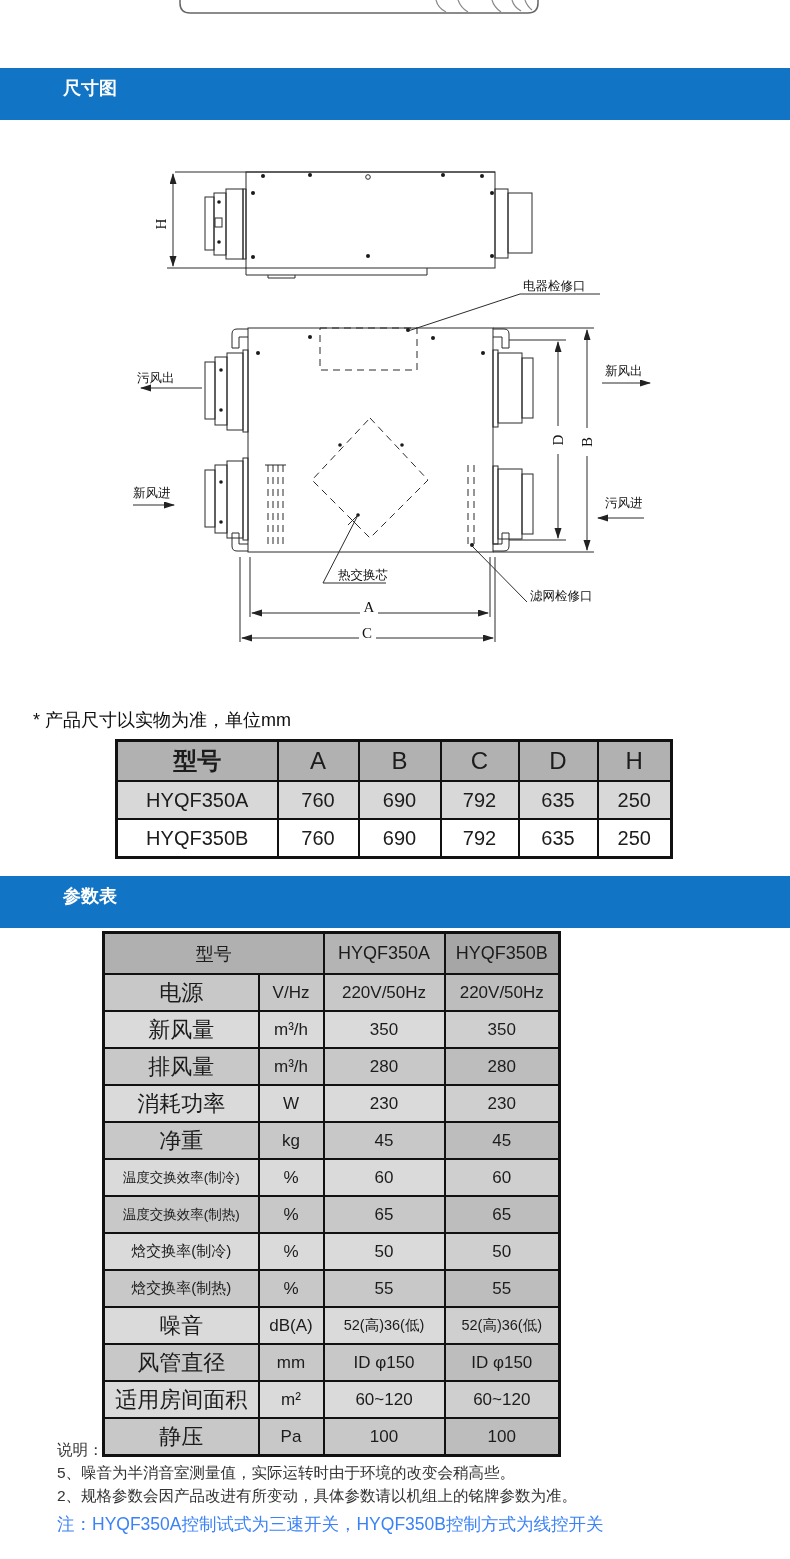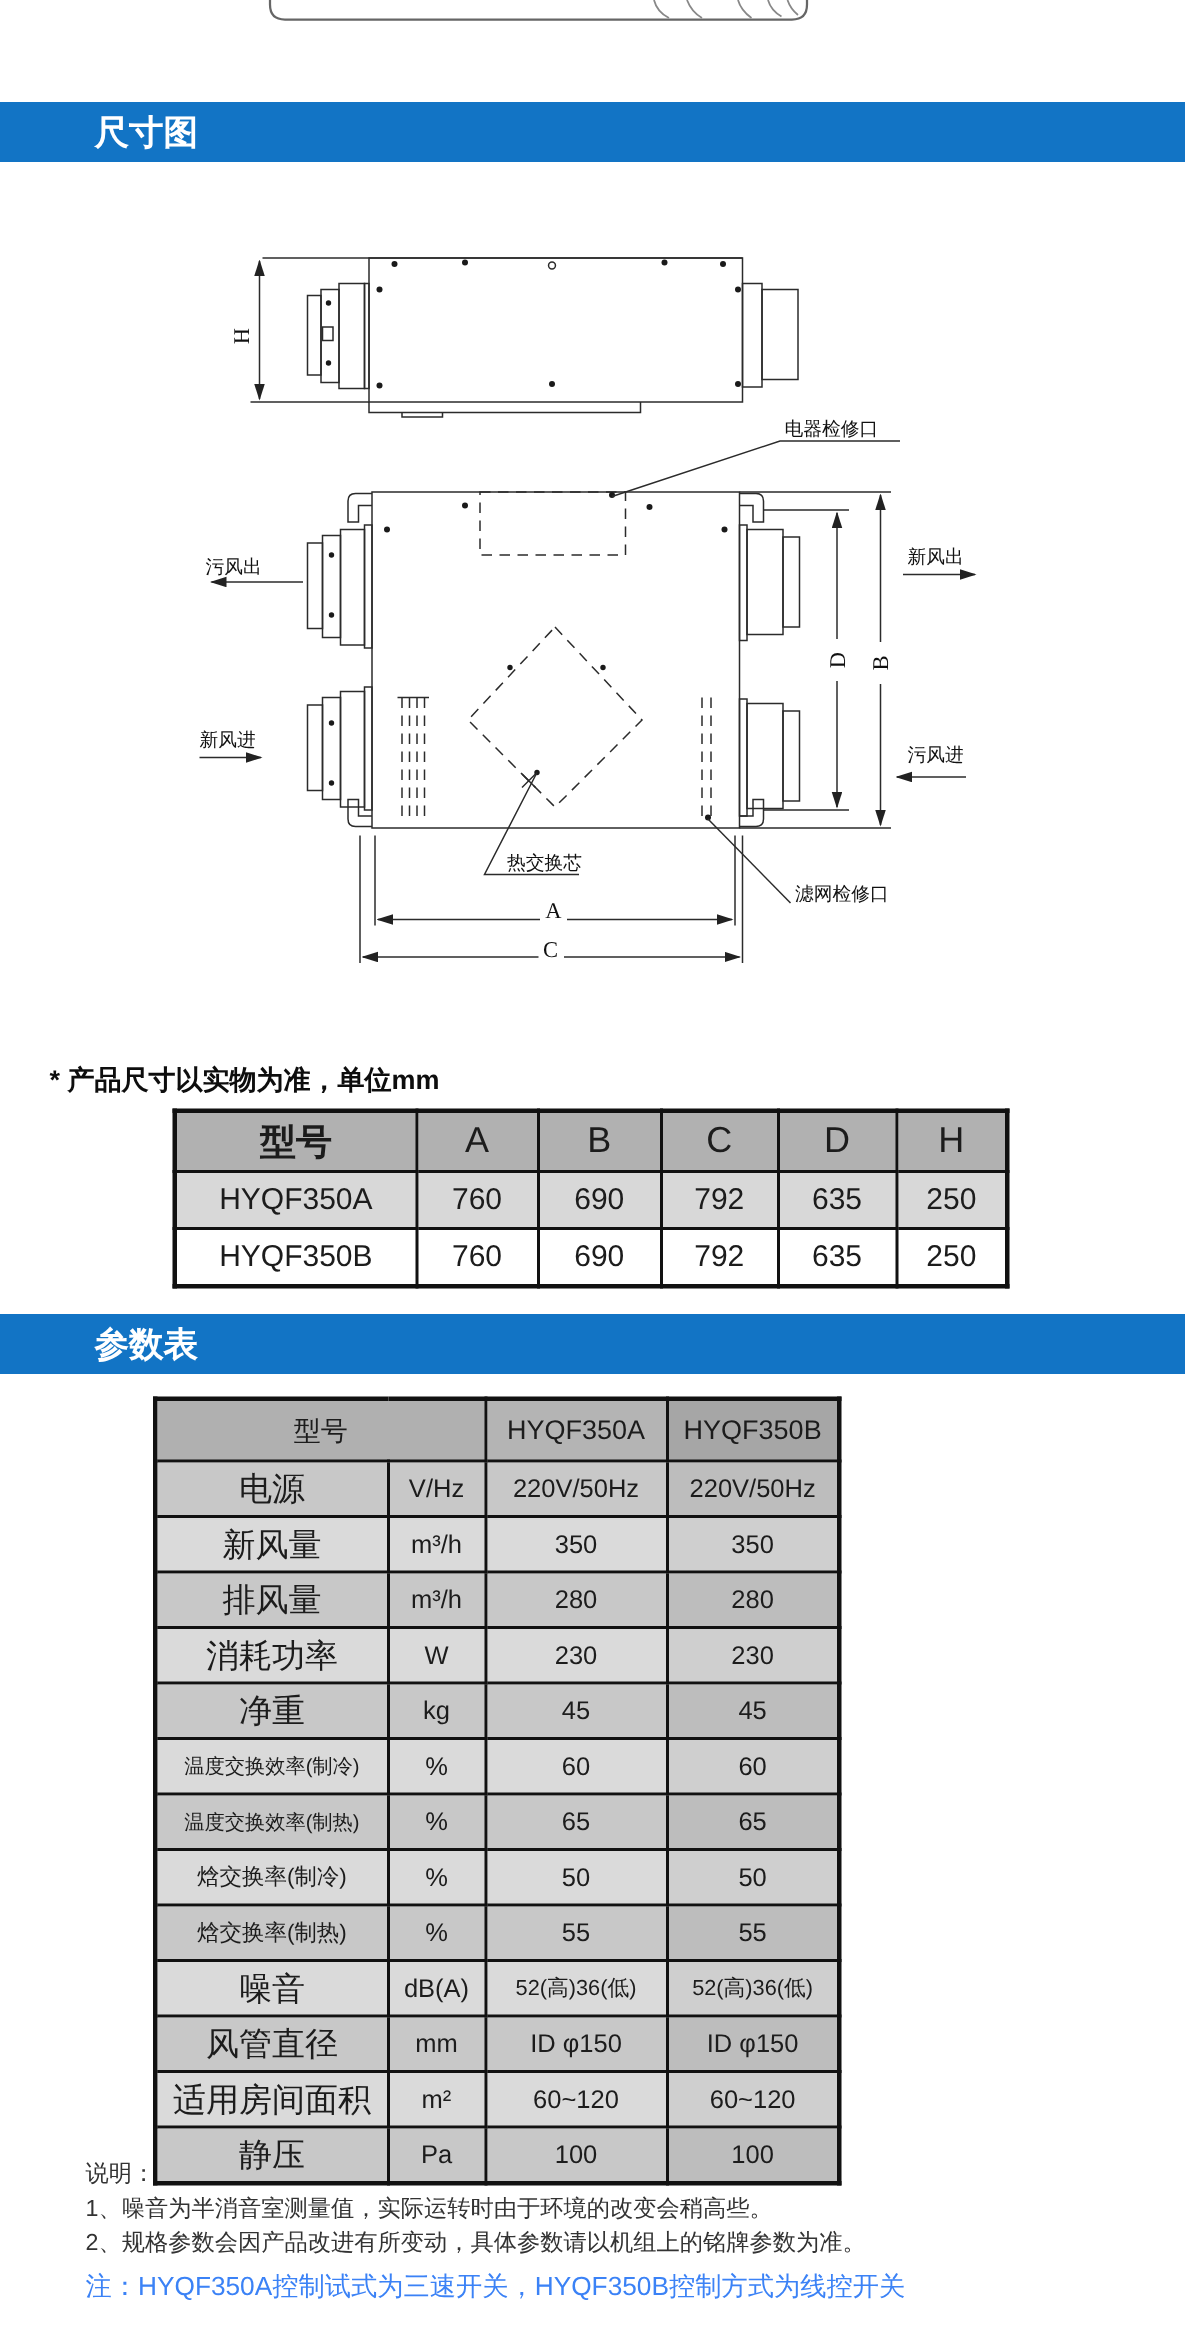--- a/index.html
+++ b/index.html
@@ -8,27 +8,27 @@
   svg{display:block;}
   .ln{stroke:#2b2b2b;stroke-width:1;fill:none;}
   .ln text{stroke:none;fill:#111;}
   .dot{fill:#1a1a1a;stroke:none;}
   .dash{stroke-dasharray:7 5;}
   .lbl{font-size:12.5px;font-family:"Liberation Serif","DejaVu Serif",serif;}
   .dimltr{font-size:15px;font-family:"Liberation Serif","DejaVu Serif",serif;}
   .wbg{fill:#fff;stroke:none;}
 
   .topart{position:absolute;left:0;top:0;}
-  .bar{position:absolute;left:0;width:790px;height:40px;background:#1274c5;
-       color:#fff;font-size:23px;font-weight:bold;line-height:40px;padding-left:63px;box-sizing:border-box;}
+  .bar{position:absolute;left:0;width:790px;height:52px;background:#1274c5;
+       color:#fff;font-size:18px;font-weight:bold;line-height:40px;padding-left:63px;box-sizing:border-box;}
   .bar-size{top:68px;}
   .bar-param{top:876px;}
   .diagram{position:absolute;left:0;top:105px;}
 
-  .size-note{position:absolute;left:33px;top:708px;font-size:18px;font-weight:bold;color:#0d0d0d;margin:0;}
+  .size-note{position:absolute;left:33px;top:708px;font-size:18px;font-weight:normal;color:#0d0d0d;margin:0;}
 
   table{border-collapse:collapse;table-layout:fixed;padding-left:24px;}
   td,th{border:2px solid #111;text-align:center;vertical-align:middle;padding:0;overflow:hidden;}
 
   .dim-table{position:absolute;left:115px;top:739px;width:555px;border:3px solid #111;}
   .dim-table th{height:38px;background:#b1b1b1;font-size:24px;font-weight:400;}
   .dim-table th.model{font-weight:bold;font-size:24px;}
   .dim-table td{height:36px;font-size:20px;}
   .dim-table tr.r0 td{background:#d8d8d8;}
   .dim-table tr.r1 td{background:#ffffff;}
@@ -342,18 +342,18 @@
       <td class="c-item">静压</td>
       <td class="c-unit">Pa</td>
       <td class="c-a">100</td>
       <td class="c-b">100</td>
     </tr>
   </tbody>
     </table>
 
   <div class="notes">
     <p>说明：</p>
-    <p>1、噪音为半消音室测量值，实际运转时由于环境的改变会稍高些。</p>
+    <p>5、噪音为半消音室测量值，实际运转时由于环境的改变会稍高些。</p>
     <p>2、规格参数会因产品改进有所变动，具体参数请以机组上的铭牌参数为准。</p>
   </div>
   <p class="warning">注：HYQF350A控制试式为三速开关，HYQF350B控制方式为线控开关</p>
 
 </div>
 
 </body></html>

